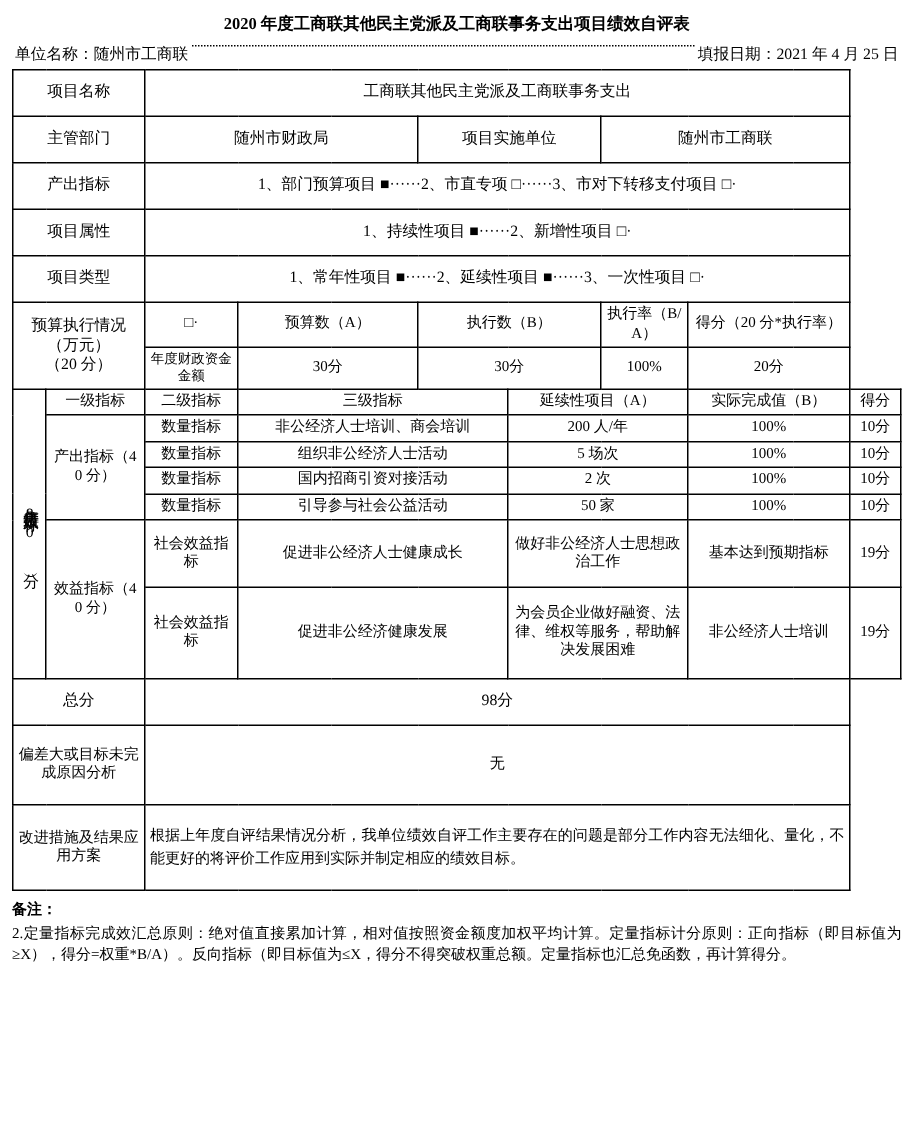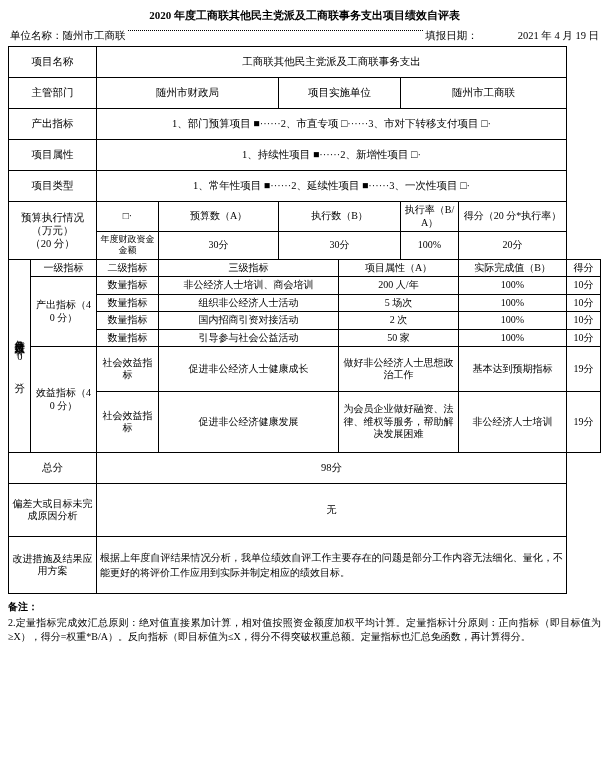--- a/index.html
+++ b/index.html
@@ -19,21 +19,21 @@
     margin:2px 0 6px 0;
     font-family:"Liberation Serif","DejaVu Serif",serif;
   }
   .meta-row{
     display:flex;
     align-items:flex-end;
     font-size:10.5px;
     margin:0 2px 3px 2px;
   }
   .meta-left{display:flex;align-items:flex-start;flex:1 1 auto;white-space:nowrap;}
-  .meta-right{display:flex;align-items:flex-end;white-space:nowrap;gap:40px;}
+  .meta-right{display:flex;align-items:flex-end;white-space:nowrap;}
   .dots{
     flex:1 1 auto;
     border-bottom:1px dotted #000;
     margin:0 2px 3px 2px;
     height:1px;
     min-width:10px;
   }
   table.main{
     width:100%;
     border-collapse:collapse;
@@ -83,21 +83,21 @@
   <div class="doc-title">2020 年度工商联其他民主党派及工商联事务支出项目绩效自评表</div>
 
   <div class="meta-row">
     <div class="meta-left">
       <span>单位名称：</span>
       <span>随州市工商联</span>
       <span class="dots"></span>
     </div>
     <div class="meta-right">
       <span>填报日期：</span>
-      <span>2021 年 4 月 19 日</span>
+      <span>2021 年 4 月 25 日</span>
     </div>
   </div>
 
   <table class="main">
     <colgroup>
       <col style="width:22px">
       <col style="width:66px">
       <col style="width:62px">
       <col style="width:62px">
       <col style="width:58px">
@@ -156,21 +156,21 @@
       <td colspan="2">20分</td>
     </tr>
 
     <tr>
       <td class="vert" rowspan="7">
         <span class="vtext">年度绩效目标（80 分）</span>
       </td>
       <td>一级指标</td>
       <td>二级指标</td>
       <td colspan="3">三级指标</td>
-      <td colspan="2">项目属性（A）</td>
+      <td colspan="2">延续性项目（A）</td>
       <td colspan="2">实际完成值（B）</td>
       <td>得分</td>
     </tr>
 
     <tr>
       <td rowspan="4">产出指标（40 分）</td>
       <td>数量指标</td>
       <td colspan="3">非公经济人士培训、商会培训</td>
       <td colspan="2">200 人/年</td>
       <td colspan="2">100%</td>

